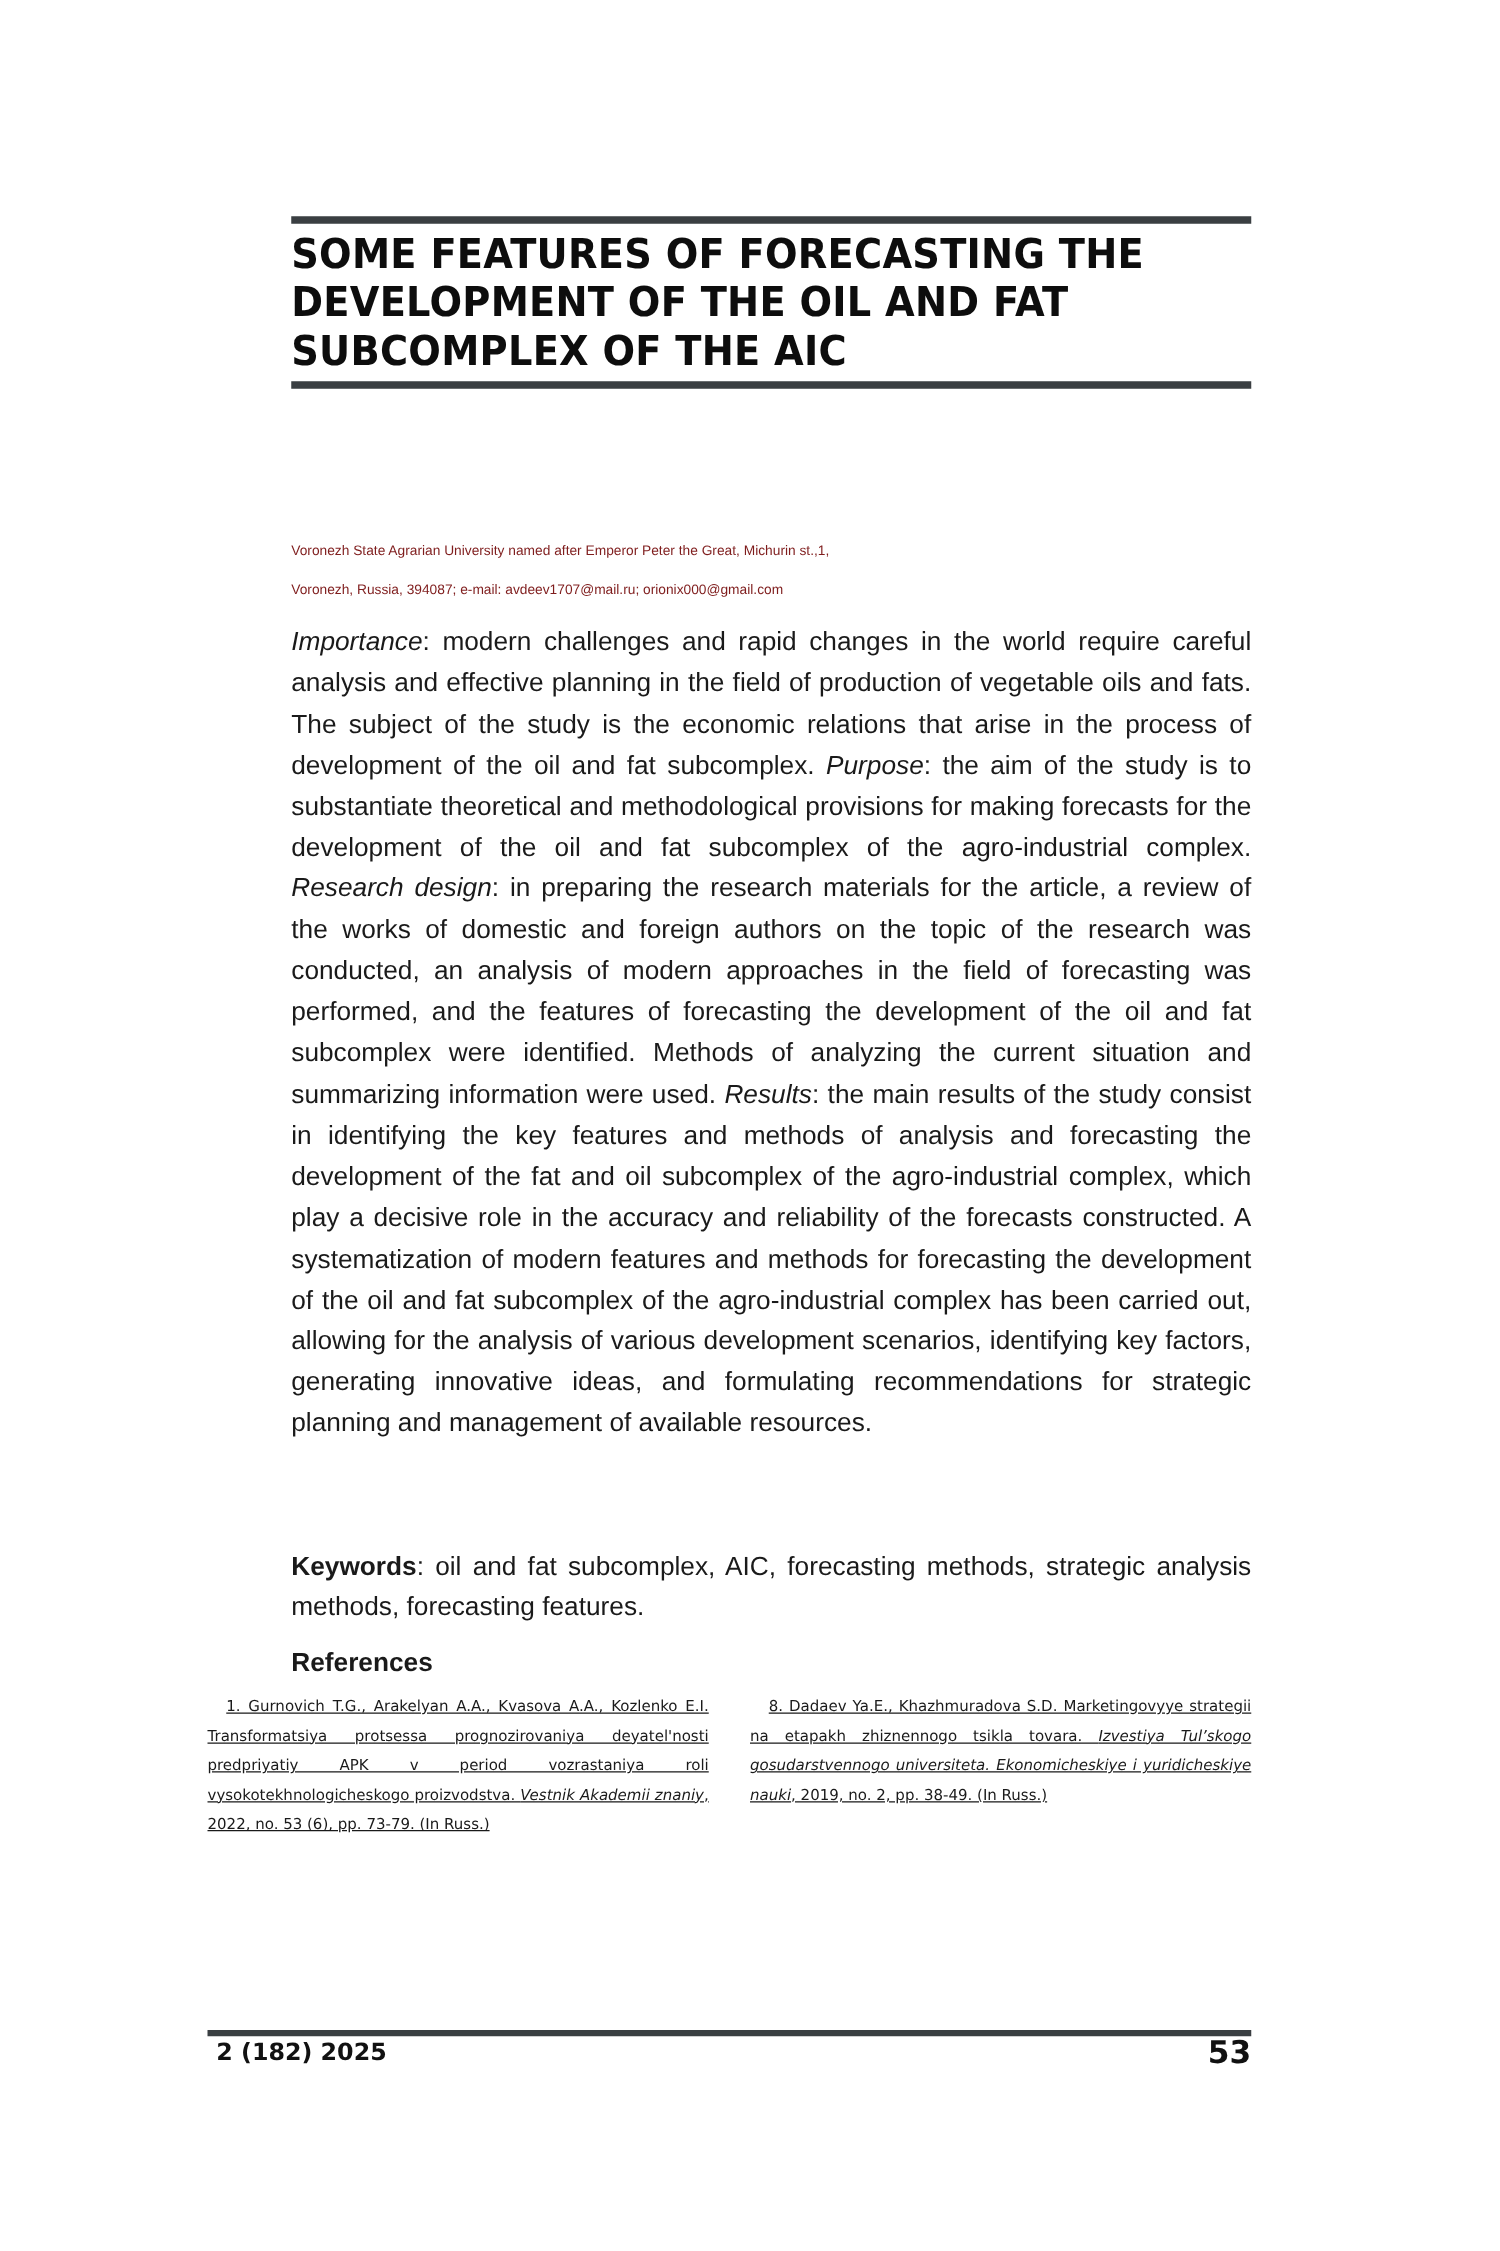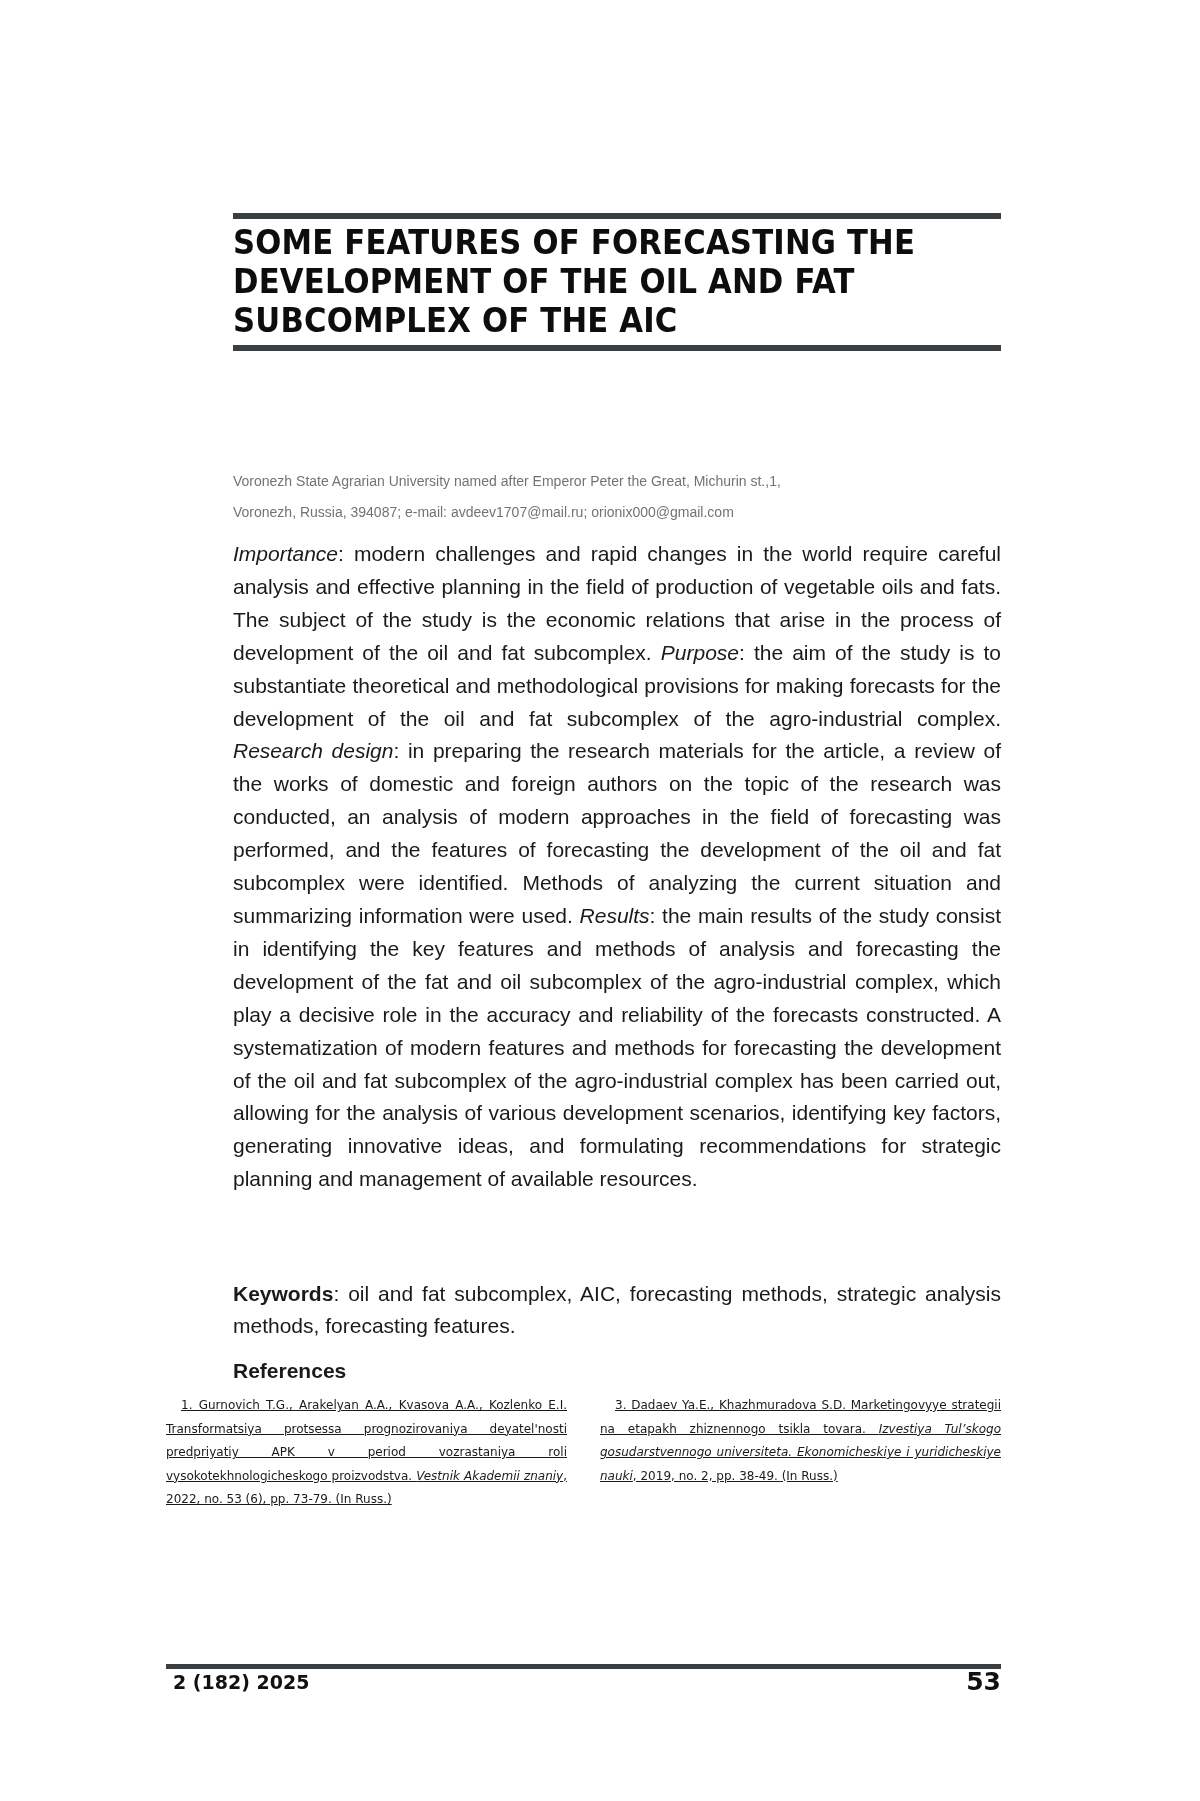--- a/index.html
+++ b/index.html
@@ -1,37 +1,37 @@
 <!DOCTYPE html>
 <html><head>
 <meta charset="utf-8">
 <style>
   html, body { margin: 0; padding: 0; background: #ffffff; }
   body { width: 1200px; height: 1801px; position: relative; overflow: hidden; color: #1a1a1a; }
-  .page { position: absolute; left: 0; top: 0; width: 1200px; height: 1495px; margin-top: 40px; }
+  .page { position: absolute; left: 0; top: 0; width: 1200px; height: 1495px; }
 
   .rule { position: absolute; background: #3a3f42; }
   .rule-top { left: 233px; top: 173px; width: 768px; height: 6px; }
   .rule-mid { left: 233px; top: 305px; width: 768px; height: 6px; }
   .rule-foot { left: 166px; top: 1624px; width: 835px; height: 5px; }
 
   .title {
     position: absolute; left: 233px; top: 183px; width: 768px;
     font-family: "DejaVu Sans", sans-serif; font-weight: bold;
     font-size: 33px; line-height: 39px; letter-spacing: 0.2px;
     color: #0d0d0d; text-transform: uppercase; margin: 0;
     transform: scaleX(0.93); transform-origin: left top;
   }
 
   .authors { position: absolute; left: 233px; top: 342px; width: 768px;
     font-family: "Liberation Sans", sans-serif; font-size: 21px; line-height: 32px; color: #1a1a1a; }
   .authors b { font-weight: bold; }
 
   .affil { position: absolute; left: 233px; top: 426px; width: 768px;
-    font-family: "Liberation Sans", sans-serif; font-size: 14px; line-height: 31px; color: #737373; }
+    font-family: "Liberation Sans", sans-serif; font-size: 11px; line-height: 31px; color: #7f1d1d; }
 
   .abstract { position: absolute; left: 233px; top: 498px; width: 768px;
     font-family: "Liberation Sans", sans-serif; font-size: 21px; line-height: 32.9px;
     text-align: justify; color: #1a1a1a; margin: 0; }
   .abstract i { font-style: italic; }
 
   .keywords { position: absolute; left: 233px; top: 1238px; width: 768px;
     font-family: "Liberation Sans", sans-serif; font-size: 21px; line-height: 32px;
     text-align: justify; color: #1a1a1a; margin: 0; }
   .keywords b { font-weight: bold; }
@@ -78,20 +78,20 @@
 
   <p class="keywords"><b>Keywords</b><span>: oil and fat subcomplex, AIC, forecasting methods, strategic analysis methods, forecasting features.</span></p>
 
   <div class="refs-head">References</div>
 
   <div class="ref-col left">
     <p><span>1. Gurnovich T.G., Arakelyan A.A., Kvasova A.A., Kozlenko E.I. Transformatsiya protsessa prognozirovaniya deyatel'nosti predpriyatiy APK v period vozrastaniya roli vysokotekhnologicheskogo proizvodstva. </span><i>Vestnik Akademii znaniy</i><span>, 2022, no. 53 (6), pp. 73-79. (In Russ.)</span></p>
   </div>
 
   <div class="ref-col right">
-    <p><span>3. Dadaev Ya.E., Khazhmuradova S.D. Marketingovyye strategii na etapakh zhiznennogo tsikla tovara. </span><i>Izvestiya Tul’skogo gosudarstvennogo universiteta. Ekonomicheskiye i yuridicheskiye nauki</i><span>, 2019, no. 2, pp. 38-49. (In Russ.)</span></p>
+    <p><span>8. Dadaev Ya.E., Khazhmuradova S.D. Marketingovyye strategii na etapakh zhiznennogo tsikla tovara. </span><i>Izvestiya Tul’skogo gosudarstvennogo universiteta. Ekonomicheskiye i yuridicheskiye nauki</i><span>, 2019, no. 2, pp. 38-49. (In Russ.)</span></p>
   </div>
 
   <div class="rule rule-foot"></div>
   <div class="footer-left">2 (182) 2025</div>
   <div class="footer-right">53</div>
 
 </div>
 
 </body></html>

